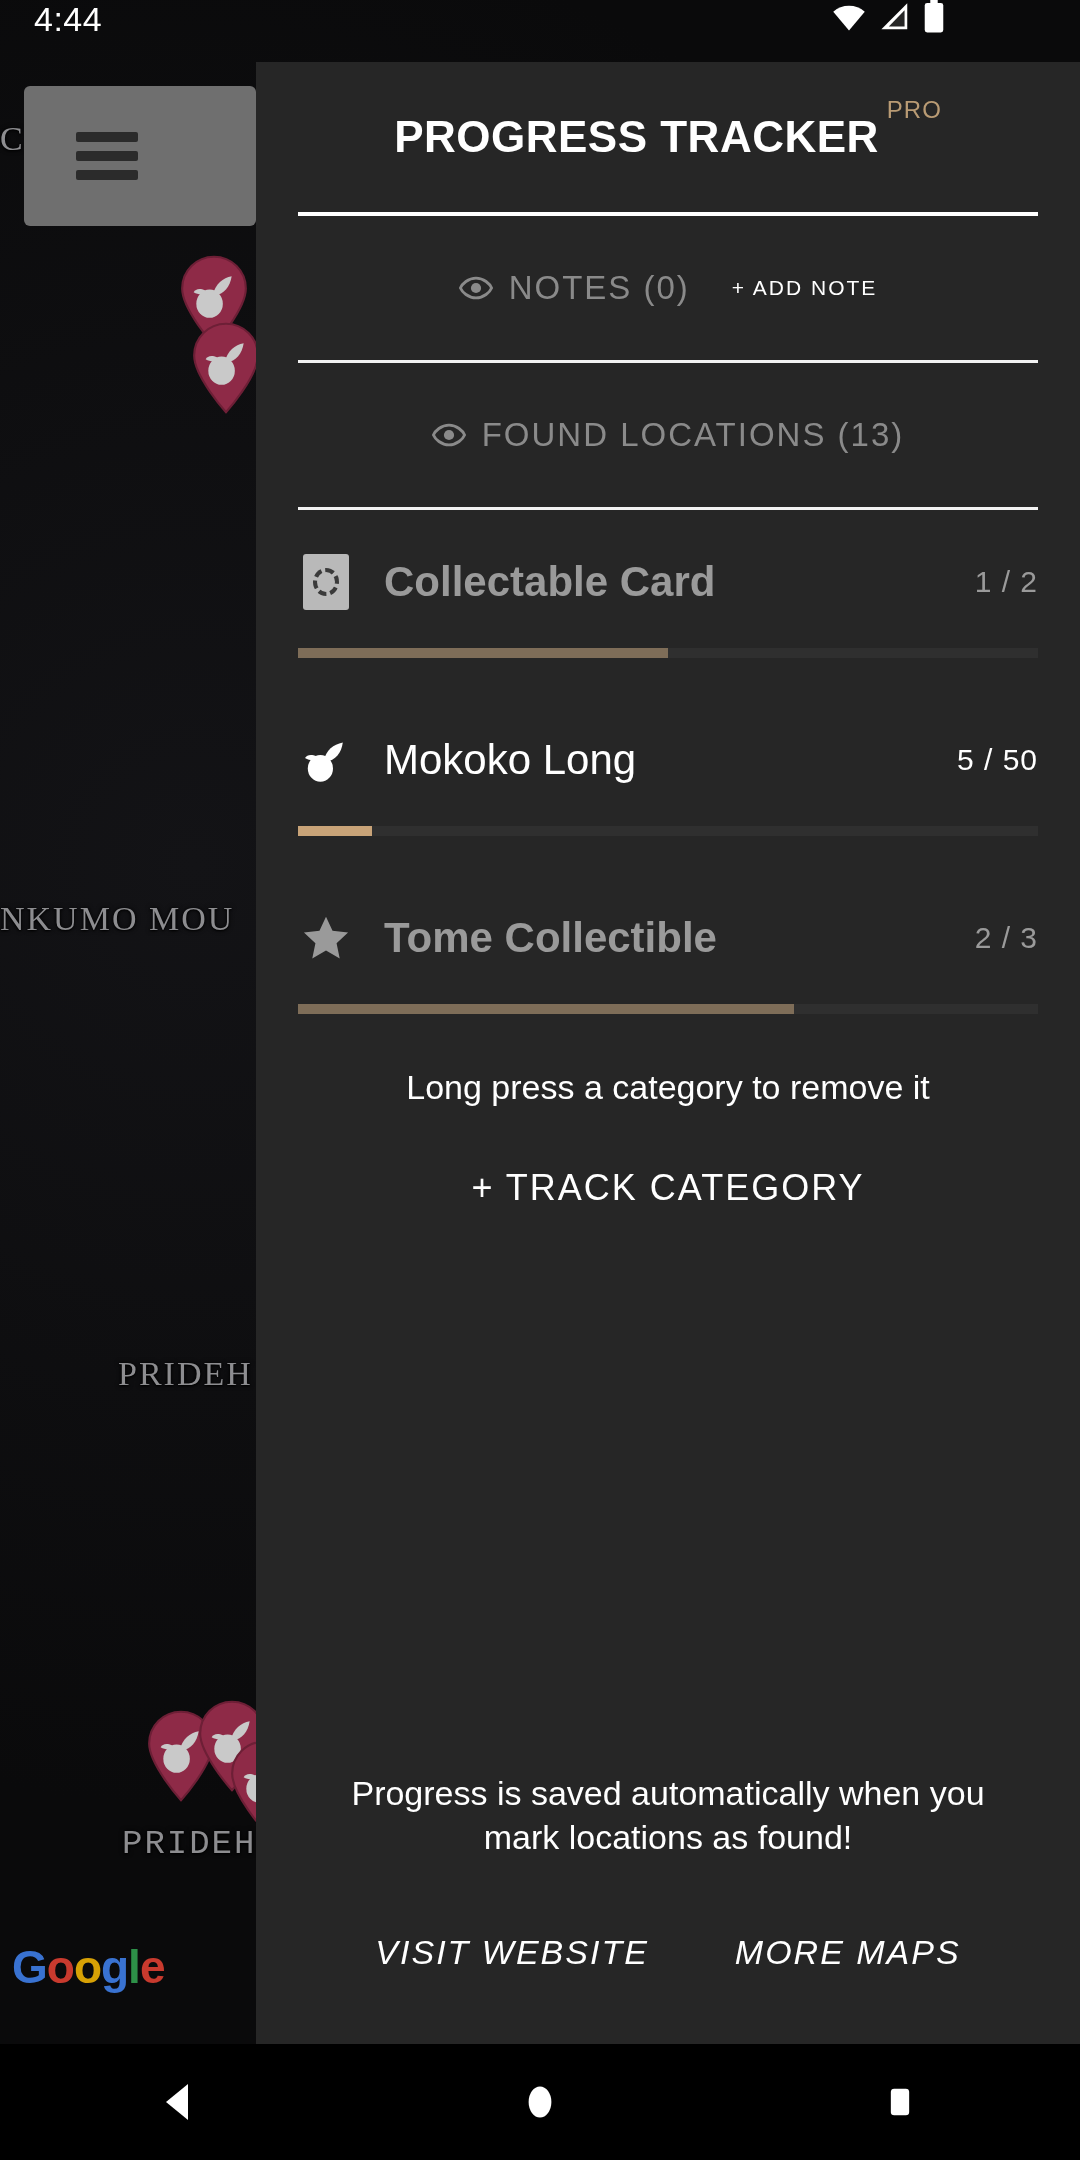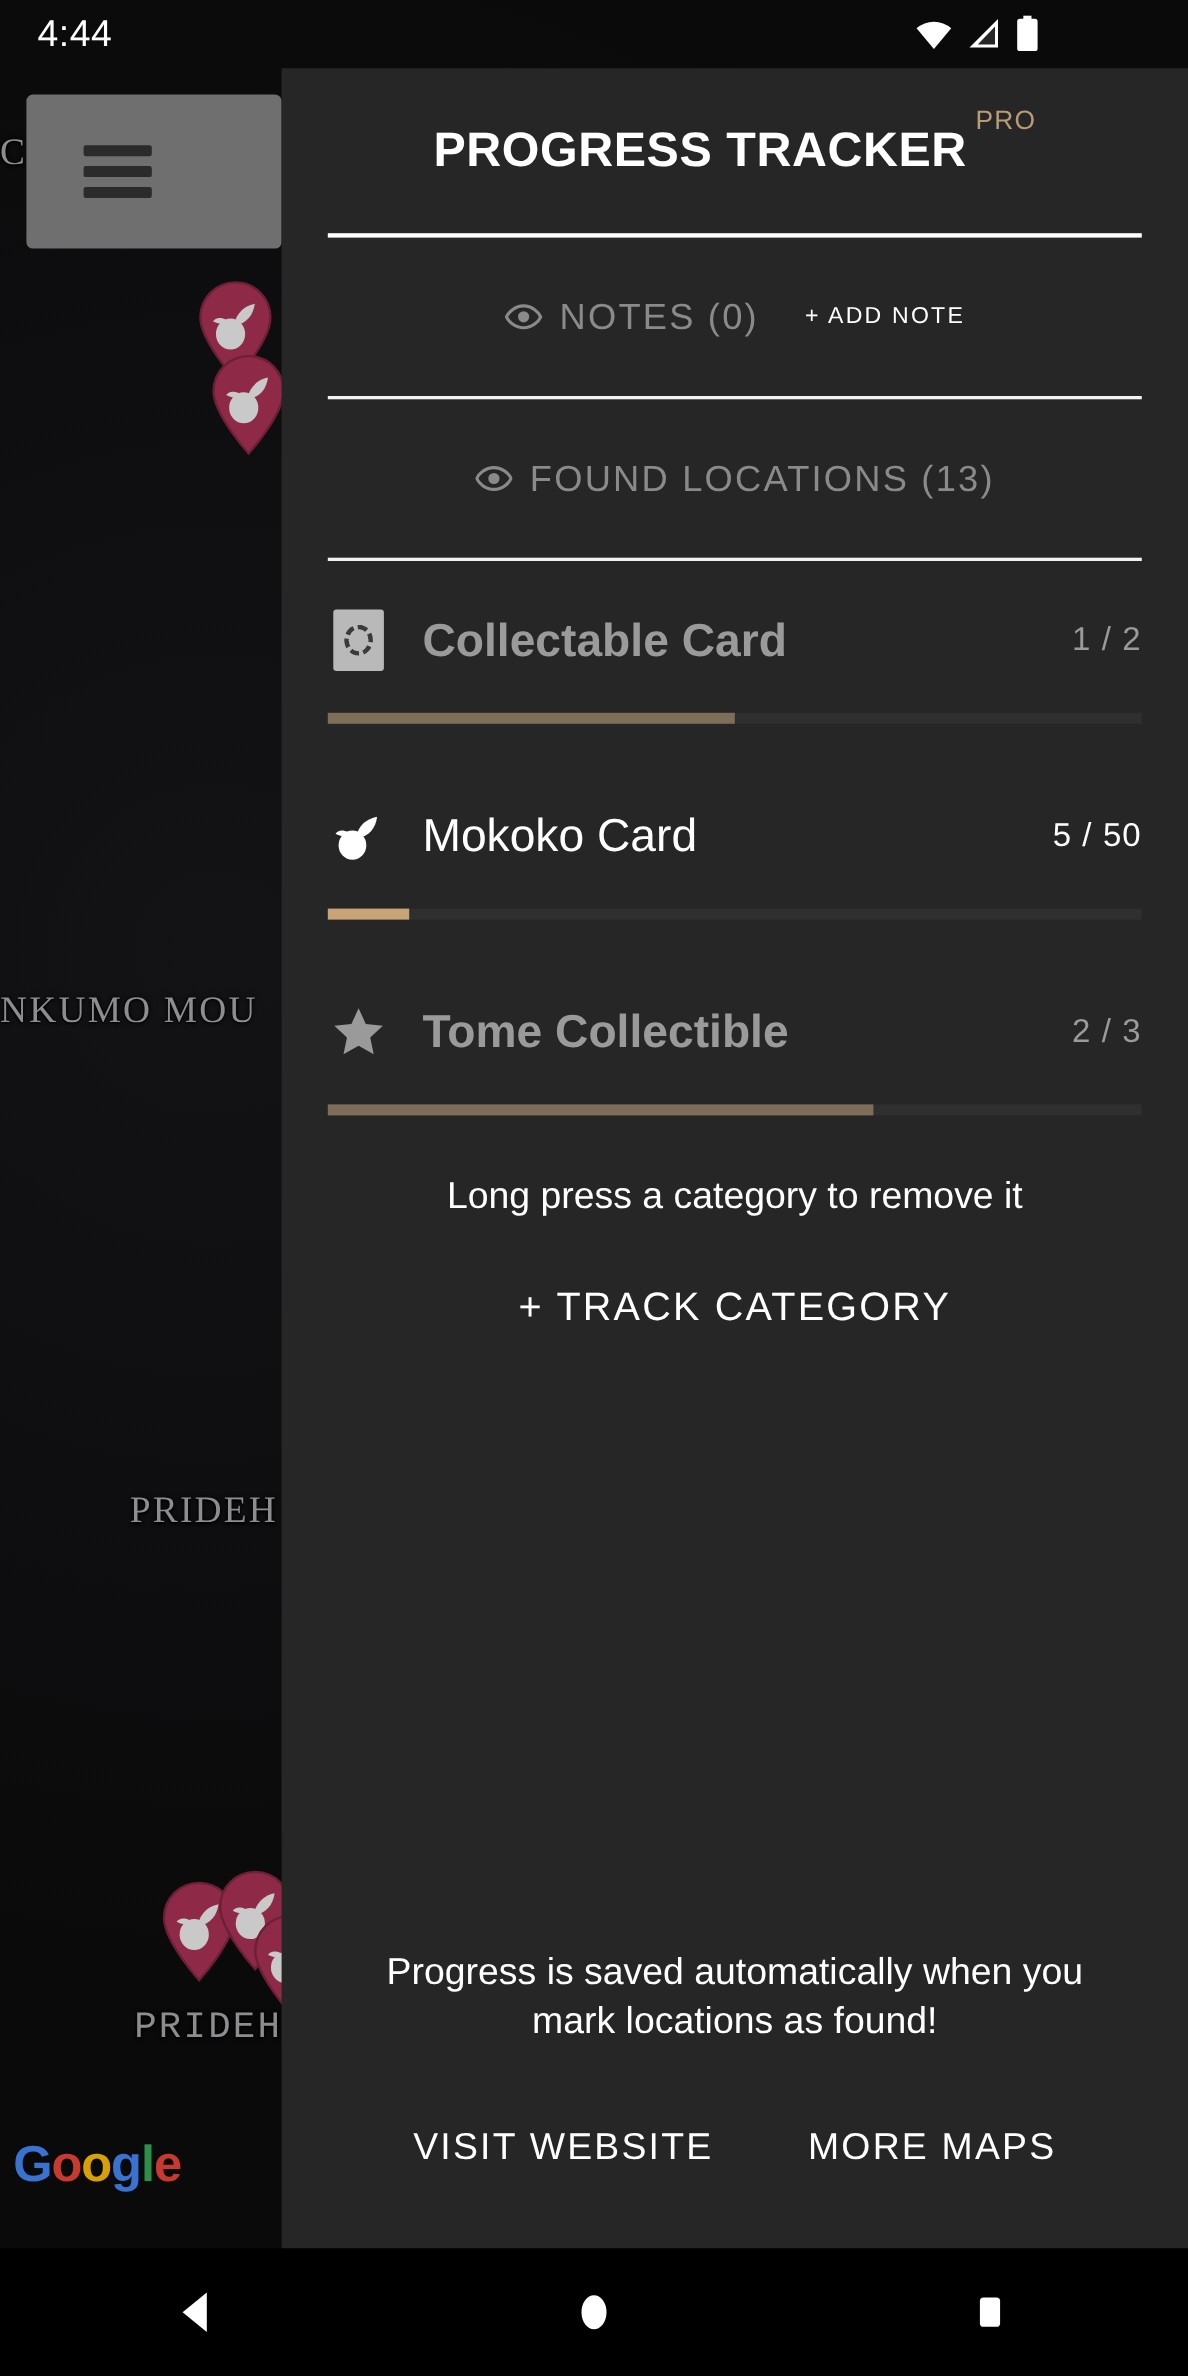--- a/index.html
+++ b/index.html
@@ -31,21 +31,21 @@
 
   
   .menu-btn { position:absolute; left:24px; top:86px; width:232px; height:140px;
       background:#6f6f6f; border-radius:6px; display:flex; align-items:center; }
   .menu-btn .bars { margin-left:52px; }
   .menu-btn .bars i { display:block; width:62px; height:10px; background:#2b2b2b;
       border-radius:2px; margin:9px 0; }
 
   
   .statusbar { position:absolute; left:0; top:0; width:972px; height:62px;
-      display:flex; align-items:center; justify-content:space-between;
+      display:flex; align-items:flex-start; justify-content:space-between;
       padding:0 26px 0 34px; z-index:40; }
   .status-time { color:#fff; font-size:34px; font-weight:500; letter-spacing:.5px; }
   .status-icons { display:flex; align-items:center; gap:10px; }
   .status-icons svg { display:block; }
 
   
   .panel { position:absolute; left:256px; top:62px; width:824px; height:1982px;
       background:#262626; z-index:30; display:flex; flex-direction:column;
       padding:0 42px; }
 
@@ -93,21 +93,21 @@
   .track-cat { text-align:center; color:#ffffff; font-size:36px; letter-spacing:2px;
       margin-top:60px; font-weight:500; }
 
   .spacer { flex:1; }
 
   .footer-note { text-align:center; color:#ffffff; font-size:34px; line-height:1.3;
       padding:0 14px; }
   .footer-links { display:flex; justify-content:center; gap:86px; margin-top:74px;
       margin-bottom:72px; }
   .footer-links a { color:#ffffff; font-size:34px; letter-spacing:2px; text-decoration:none;
-      font-weight:500; }
+      font-weight:500;font-style:italic; }
 
   
   .navbar { position:absolute; left:0; bottom:0; width:1080px; height:116px;
       background:#000; display:flex; align-items:center; justify-content:space-around;
       z-index:50; }
   .navbar .nav-item { width:120px; height:116px; display:flex; align-items:center;
       justify-content:center; }
 </style>
 </head>
 <body>
@@ -259,21 +259,21 @@
           <div class="cat-head">
             <div class="cat-icon">
               <svg width="56" height="56" viewBox="0 0 40 40">
                 <g fill="#ffffff">
                   <ellipse cx="16" cy="26" rx="9" ry="9.5"></ellipse>
                   <path d="M18 21 C20.5 12.5 25 9 32 7.5 C31 15 27 20 19.5 21.5 Z"></path>
                   <path d="M13.5 17.5 C9 15.5 6.5 16.5 5 18.5 C8.5 20.5 11.5 20.5 14 19 Z"></path>
                 </g>
               </svg>
             </div>
-            <div class="cat-name">Mokoko Card</div>
+            <div class="cat-name">Mokoko Long</div>
             <div class="cat-count">5 / 50</div>
           </div>
           <div class="bar-track">
             <div class="bar-fill" style="width:10%"></div>
           </div>
         </div>
         <div class="cat dim">
           <div class="cat-head">
             <div class="cat-icon">
               <svg width="54" height="54" viewBox="0 0 24 24">

